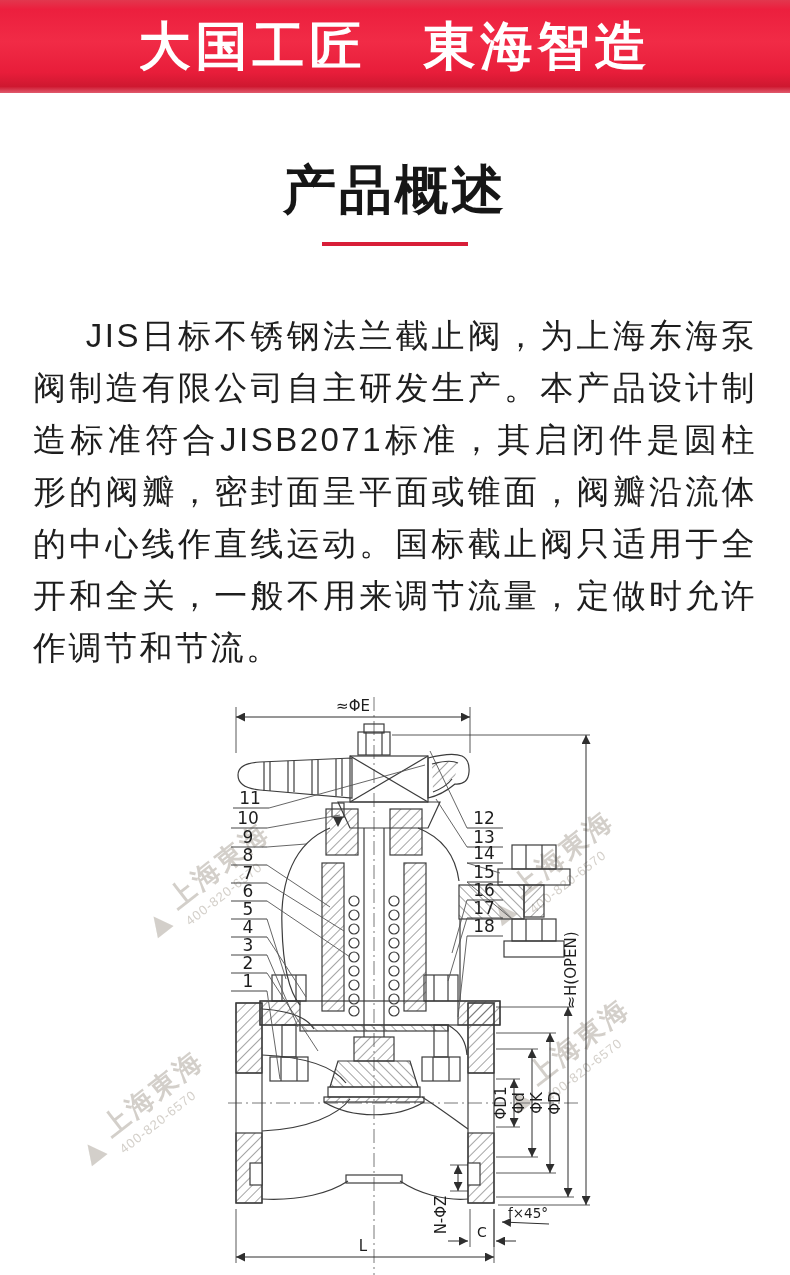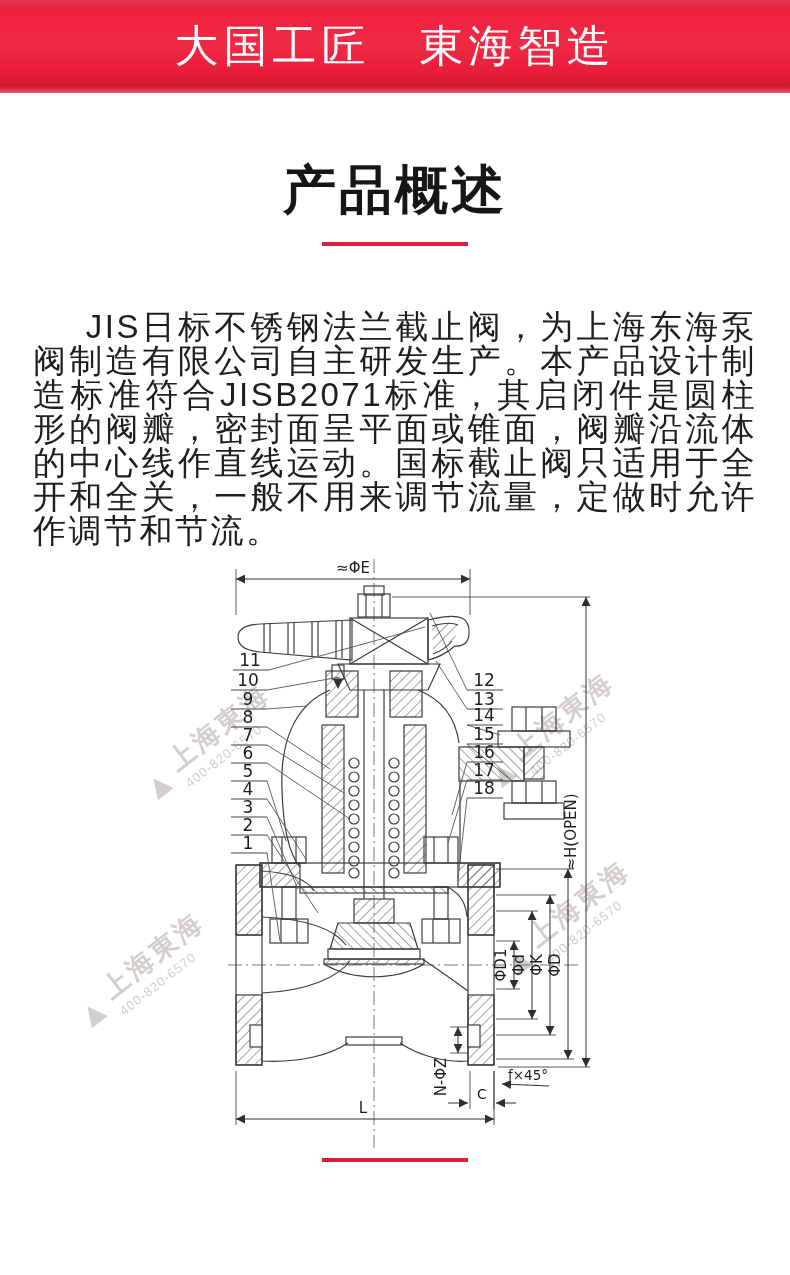--- a/index.html
+++ b/index.html
@@ -5,28 +5,28 @@
   html,body{margin:0;padding:0}
   body{
     width:790px;height:1275px;background:#ffffff;overflow:hidden;
     font-family:"Liberation Sans","DejaVu Sans",sans-serif;
   }
   .banner{
     height:93px;
     background:linear-gradient(180deg,#e2374e 0%,#ec1f3e 10%,#f12b46 45%,#e81d3a 78%,#ce1830 93%,#e05a6d 100%);
     display:flex;align-items:center;justify-content:center;
   }
-  .banner-title{color:#ffffff;font-size:44px;font-weight:normal;letter-spacing:5px}
+  .banner-title{color:#ffffff;font-size:52px;font-weight:bold;letter-spacing:5px}
   .section-title{
     margin:62px 0 0;text-align:center;font-size:53px;font-weight:bold;
     color:#161616;letter-spacing:3px;
   }
   .title-rule{width:146px;height:4px;background:#d81e38;margin:15px auto 0}
   .intro{
-    margin:64px 33px 0;font-size:33px;line-height:34px;color:#1e1e1e;
+    margin:64px 33px 12px;font-size:33px;line-height:52px;color:#1e1e1e;
     text-align:justify;text-indent:1.6em;letter-spacing:2.5px;
   }
   .stage{position:relative;height:600px}
   .stage svg{position:absolute;left:0;top:0}
   .stage svg text{font-family:"DejaVu Sans","Liberation Sans",sans-serif;fill:#1d1d1d}
   .wm{
     position:absolute;transform:rotate(-38deg);color:#c9c4bd;opacity:.8;
     display:flex;align-items:center;gap:6px;pointer-events:none;white-space:nowrap;
   }
   .wm-logo{font-size:34px;line-height:30px}

